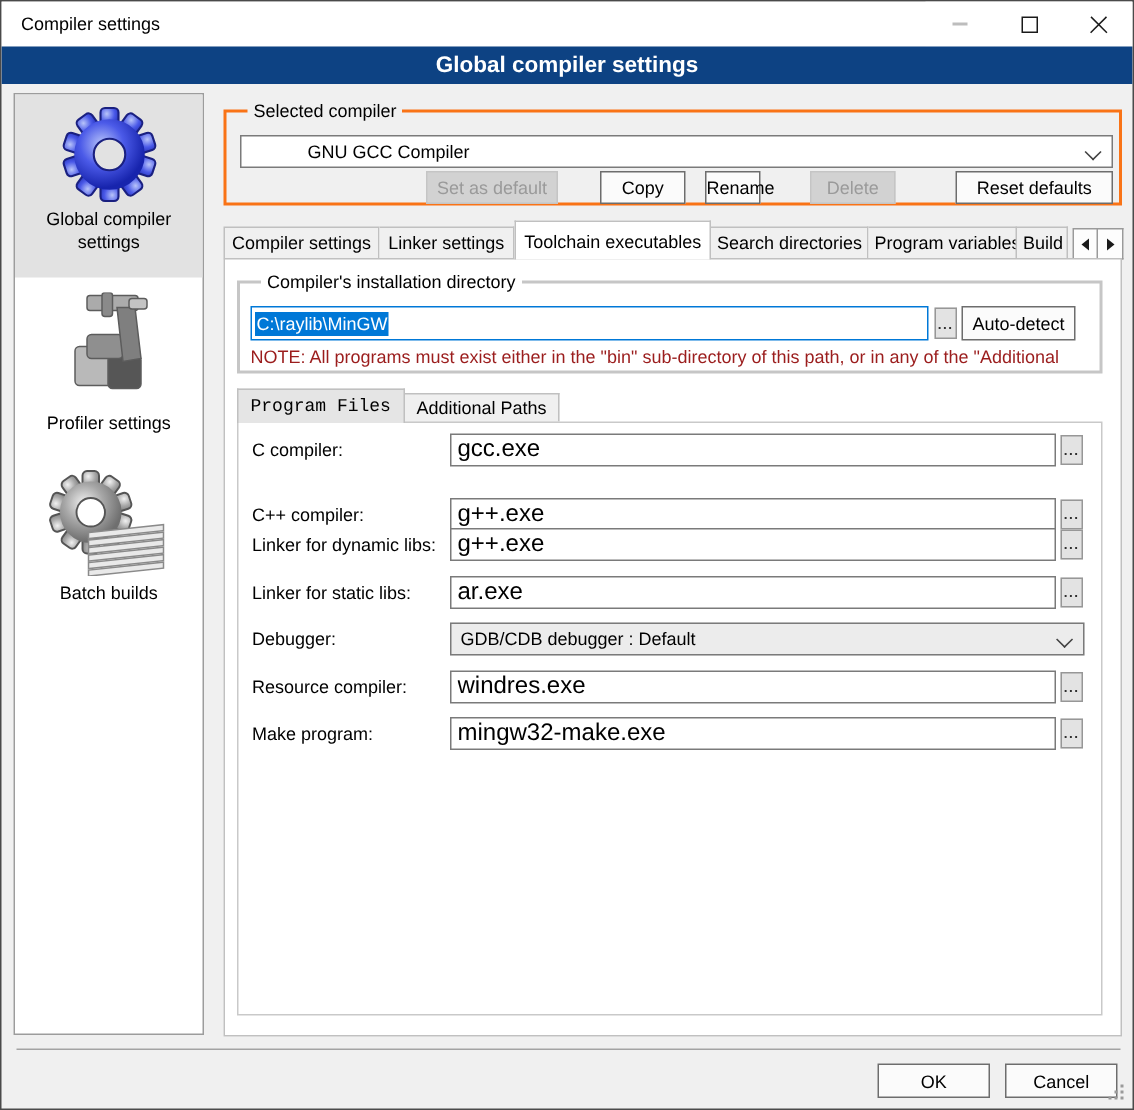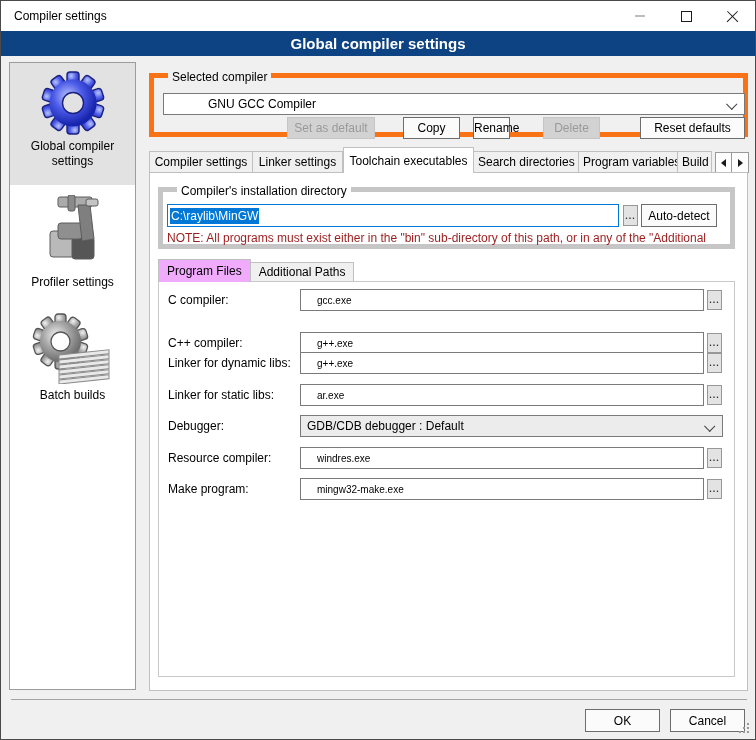--- a/index.html
+++ b/index.html
@@ -22,52 +22,52 @@
   .banner{position:absolute;left:0;top:30px;right:0;height:25px;background:#0d4283;color:#fff;
     font-weight:bold;font-size:15px;text-align:center;line-height:25px;}
   
   .sidebar{position:absolute;left:8px;top:61px;width:127px;height:628px;background:#fff;border:1px solid #9c9c9c;box-sizing:border-box;}
   .side-item{display:flex;flex-direction:column;align-items:center;text-align:center;line-height:15px;}
   .side-item .side-label{margin-top:4px;max-width:104px;}
   .item-1{padding-top:8px;height:114px;background:#e2e2e2;}
   .item-2{margin-top:10px;}
   .item-3{margin-top:22px;}
   
-  .groupbox{position:absolute;border:5px solid #f97316;box-sizing:border-box;}
+  .groupbox{position:absolute;border:2px solid #f97316;box-sizing:border-box;}
   .legend{position:absolute;top:-8px;left:14px;padding:0 4px;line-height:15px;}
   .legend.on-gray{background:#f0f0f0;} .legend.on-white{background:#ffffff;}
   
   .combo{position:absolute;box-sizing:border-box;background:#fff;border:1px solid #7a7a7a;display:flex;align-items:center;padding:0 22px 0 6px;height:22px;}
   .combo.gray{background:#ececec;}
   .chev{position:absolute;right:9px;top:7px;width:7px;height:7px;border-right:1.4px solid #404040;border-bottom:1.4px solid #404040;transform:rotate(45deg) translateY(-1px);}
   .btn{position:absolute;box-sizing:border-box;height:22px;background:#fbfbfb;border:1px solid #6d6d6d;
     font-family:"Liberation Sans",sans-serif;font-size:12px;color:#000;text-align:center;padding:0;}
   .btn.disabled{background:#d2d2d2;border-color:#c5c5c5;color:#9a9a9a;text-align:center;}
   .btn.sm{width:15px;font-size:9px;font-weight:bold;letter-spacing:1px;background:#e3e3e3;border-color:#979797;color:#2f2f2f;}
   .textinput{position:absolute;box-sizing:border-box;height:22px;background:#fff;border:1px solid #7a7a7a;
-    font-family:"Liberation Sans",sans-serif;font-size:10px;padding:0 16px;}
+    font-family:"Liberation Sans",sans-serif;font-size:16px;padding:0 4px;}
   
   .tabs{position:absolute;left:148px;top:146px;height:26px;display:flex;align-items:flex-end;}
   .tab{box-sizing:border-box;height:22px;line-height:20px;text-align:center;background:#f0f0f0;
     border:1px solid #c0c0c0;border-left:none;white-space:nowrap;overflow:hidden;padding:0 4px;}
   .tab:first-child{border-left:1px solid #c0c0c0;}
   .tab.active{height:26px;line-height:26px;background:#fff;border:1px solid #c0c0c0;border-bottom:none;position:relative;z-index:3;}
   .tab-arrow{box-sizing:border-box;width:17px;height:21px;margin-left:3px;background:#fdfdfd;border:1px solid #9a9a9a;display:flex;align-items:center;justify-content:center;padding:0;}
   .tri-left{width:0;height:0;border-top:4px solid transparent;border-bottom:4px solid transparent;border-right:5px solid #1a1a1a;}
   .tri-right{width:0;height:0;border-top:4px solid transparent;border-bottom:4px solid transparent;border-left:5px solid #1a1a1a;}
   
   .tabpage{position:absolute;left:148px;top:171px;width:599px;height:519px;background:#fff;border:1px solid #c0c0c0;box-sizing:border-box;z-index:2;}
   .pathbox{position:absolute;left:17px;top:31px;width:452px;height:23px;box-sizing:border-box;background:#fff;border:1px solid #0078d7;display:flex;align-items:center;padding:0 2px;}
   .sel{background:#0078d7;color:#fff;padding:1px 1px;}
   .note{position:absolute;left:17px;top:58px;width:549px;white-space:nowrap;overflow:hidden;color:#9b1d1d;}
   
   .subtabs{position:absolute;left:8px;top:86px;height:23px;display:flex;align-items:flex-end;}
   .subtab{box-sizing:border-box;height:20px;line-height:18px;padding:0 8px;background:#f0f0f0;border:1px solid #c0c0c0;border-left:none;}
   .subtab:first-child{border-left:1px solid #c0c0c0;}
-  .subtab.active{height:23px;line-height:22px;background:#f0abfc;border-bottom:none;position:relative;z-index:3;}
+  .subtab.active{height:23px;line-height:22px;background:#e5e5e5;border-bottom:none;position:relative;z-index:3;font-family:Liberation Mono, monospace;}
   .subpanel{position:absolute;left:8px;top:108px;width:577px;height:396px;background:#fff;border:1px solid #c9c9c9;box-sizing:border-box;z-index:2;}
   .frow{position:absolute;left:0;width:100%;height:22px;}
   .flabel{position:absolute;left:9px;top:4px;}
   .finput{left:141px;width:404px;}
   .frow .btn.sm{left:548px;top:1px;height:20px;}
   .fselect{left:141px;width:423px;}
   
   .separator{position:absolute;left:10px;top:698px;width:736px;height:1px;background:#a3a3a3;}
   .footer-btn{top:708px;width:75px;height:23px;}
   .btn-ok{left:584px;} .btn-cancel{left:669px;}

